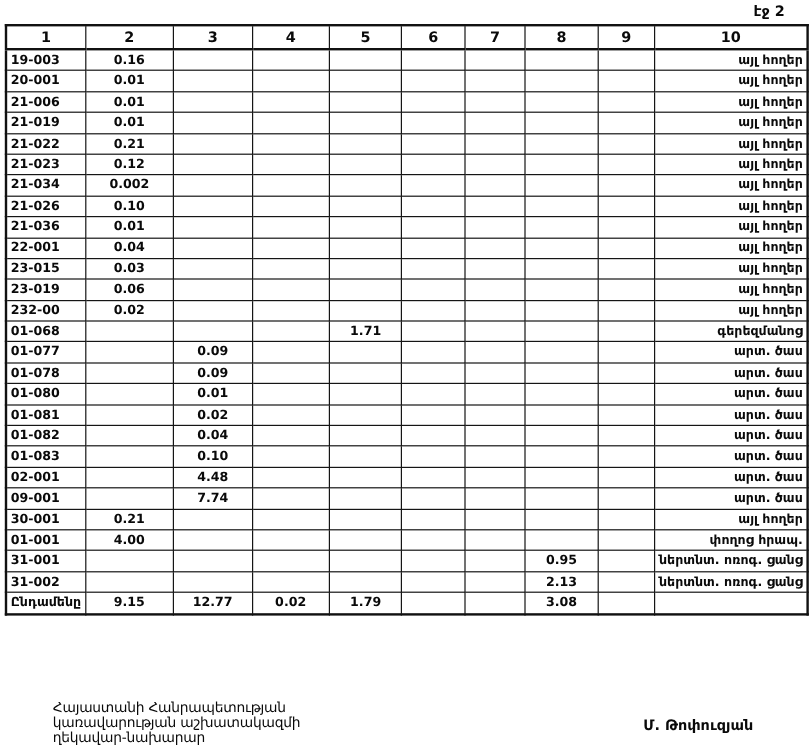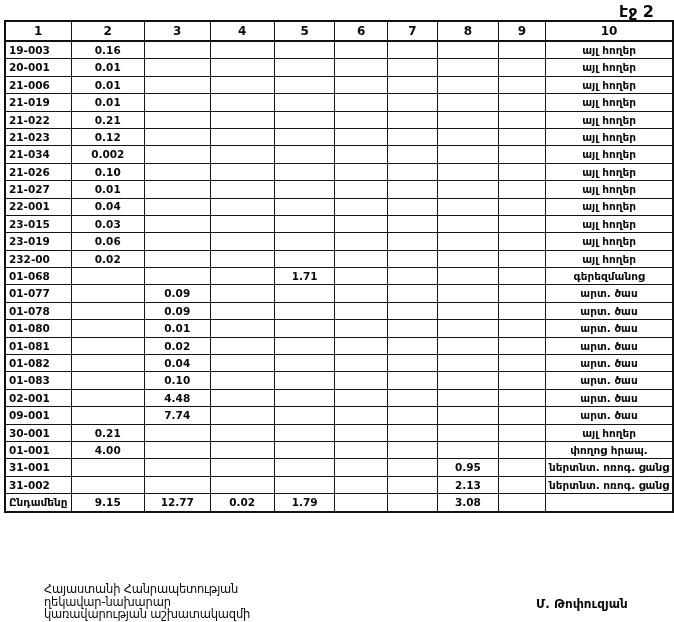--- a/index.html
+++ b/index.html
@@ -6,21 +6,21 @@
   body{
     position:relative;
     width:674px;height:622px;
     background:#ffffff;
     color:#0a0a0a;
     font-family:"DejaVu Sans","Liberation Sans",sans-serif;
     overflow:hidden;
   }
   .page-label{
     position:absolute;top:2px;right:20px;
-    font-size:16px;font-weight:bold;
+    font-size:12px;font-weight:bold;
   }
   table.doc{
     position:absolute;top:20px;left:4px;
     border-collapse:collapse;table-layout:fixed;
     border:2px solid #111;
   }
   .doc th,.doc td{
     border:1.4px solid #151515;
     height:16.4px;
     font-size:10.5px;
@@ -29,21 +29,21 @@
     overflow:hidden;white-space:nowrap;
     font-weight:bold;
     vertical-align:middle;
   }
   .doc th{
     font-size:12px;text-align:center;height:18px;
     border-bottom:2px solid #111;
   }
   .doc td.code{text-align:left;}
   .doc td.num{text-align:center;}
-  .doc td.lbl{text-align:center;}
+  .doc td.lbl{text-align:right;}
   .footer-block{
     position:absolute;left:44px;top:583px;
     font-size:11.5px;font-weight:normal;line-height:1.1;
     letter-spacing:-0.2px;
   }
   .signature{
     position:absolute;left:492px;top:597px;
     font-size:12px;font-weight:bold;margin-left:44px;
   }
 </style>
@@ -170,21 +170,21 @@
         <td class="num"></td>
         <td class="num"></td>
         <td class="num"></td>
         <td class="num"></td>
         <td class="num"></td>
         <td class="num"></td>
         <td class="num"></td>
         <td class="lbl">այլ հողեր</td>
       </tr>
       <tr>
-        <td class="code">21-027</td>
+        <td class="code">21-036</td>
         <td class="num">0.01</td>
         <td class="num"></td>
         <td class="num"></td>
         <td class="num"></td>
         <td class="num"></td>
         <td class="num"></td>
         <td class="num"></td>
         <td class="num"></td>
         <td class="lbl">այլ հողեր</td>
       </tr>
@@ -402,17 +402,17 @@
         <td class="num"></td>
         <td class="num">3.08</td>
         <td class="num"></td>
         <td class="lbl"></td>
       </tr>
     </tbody>
 </table>
 
 <div class="footer-block">
   <div>Հայաստանի Հանրապետության</div>
+  <div>կառավարության աշխատակազմի</div>
   <div>ղեկավար-նախարար</div>
-  <div>կառավարության աշխատակազմի</div>
 </div>
 
 <div class="signature">Մ. Թոփուզյան</div>
 
 </body></html>

